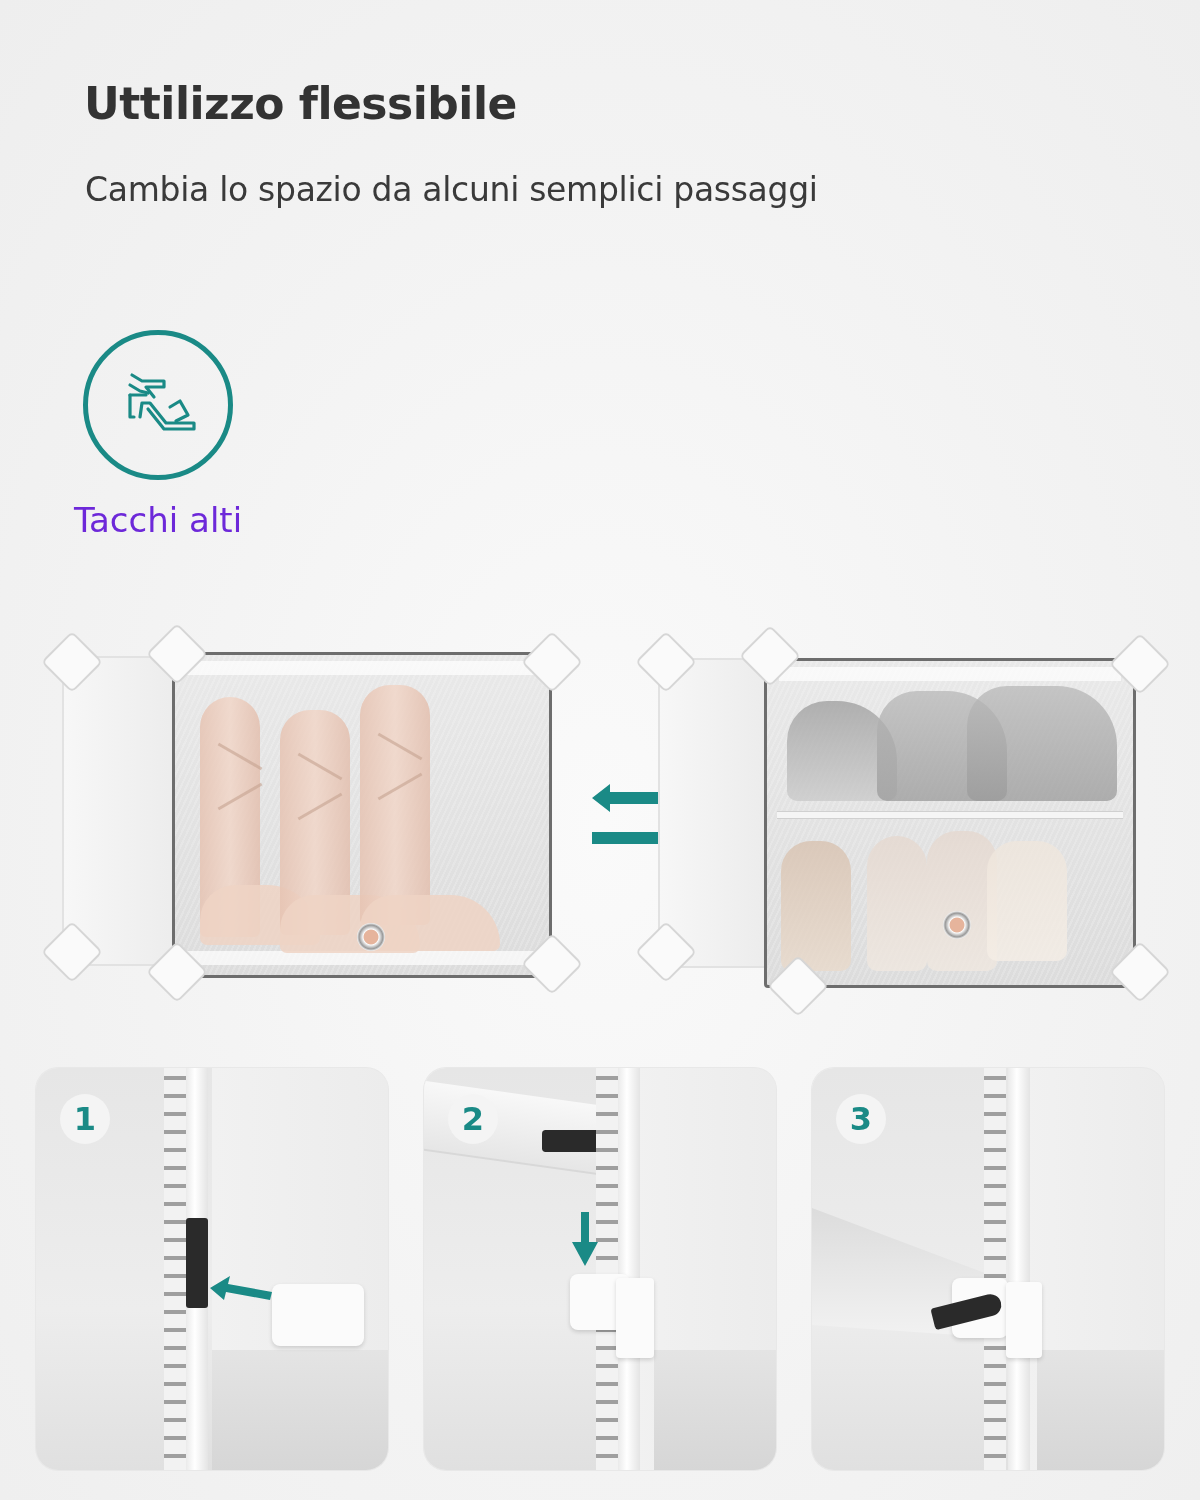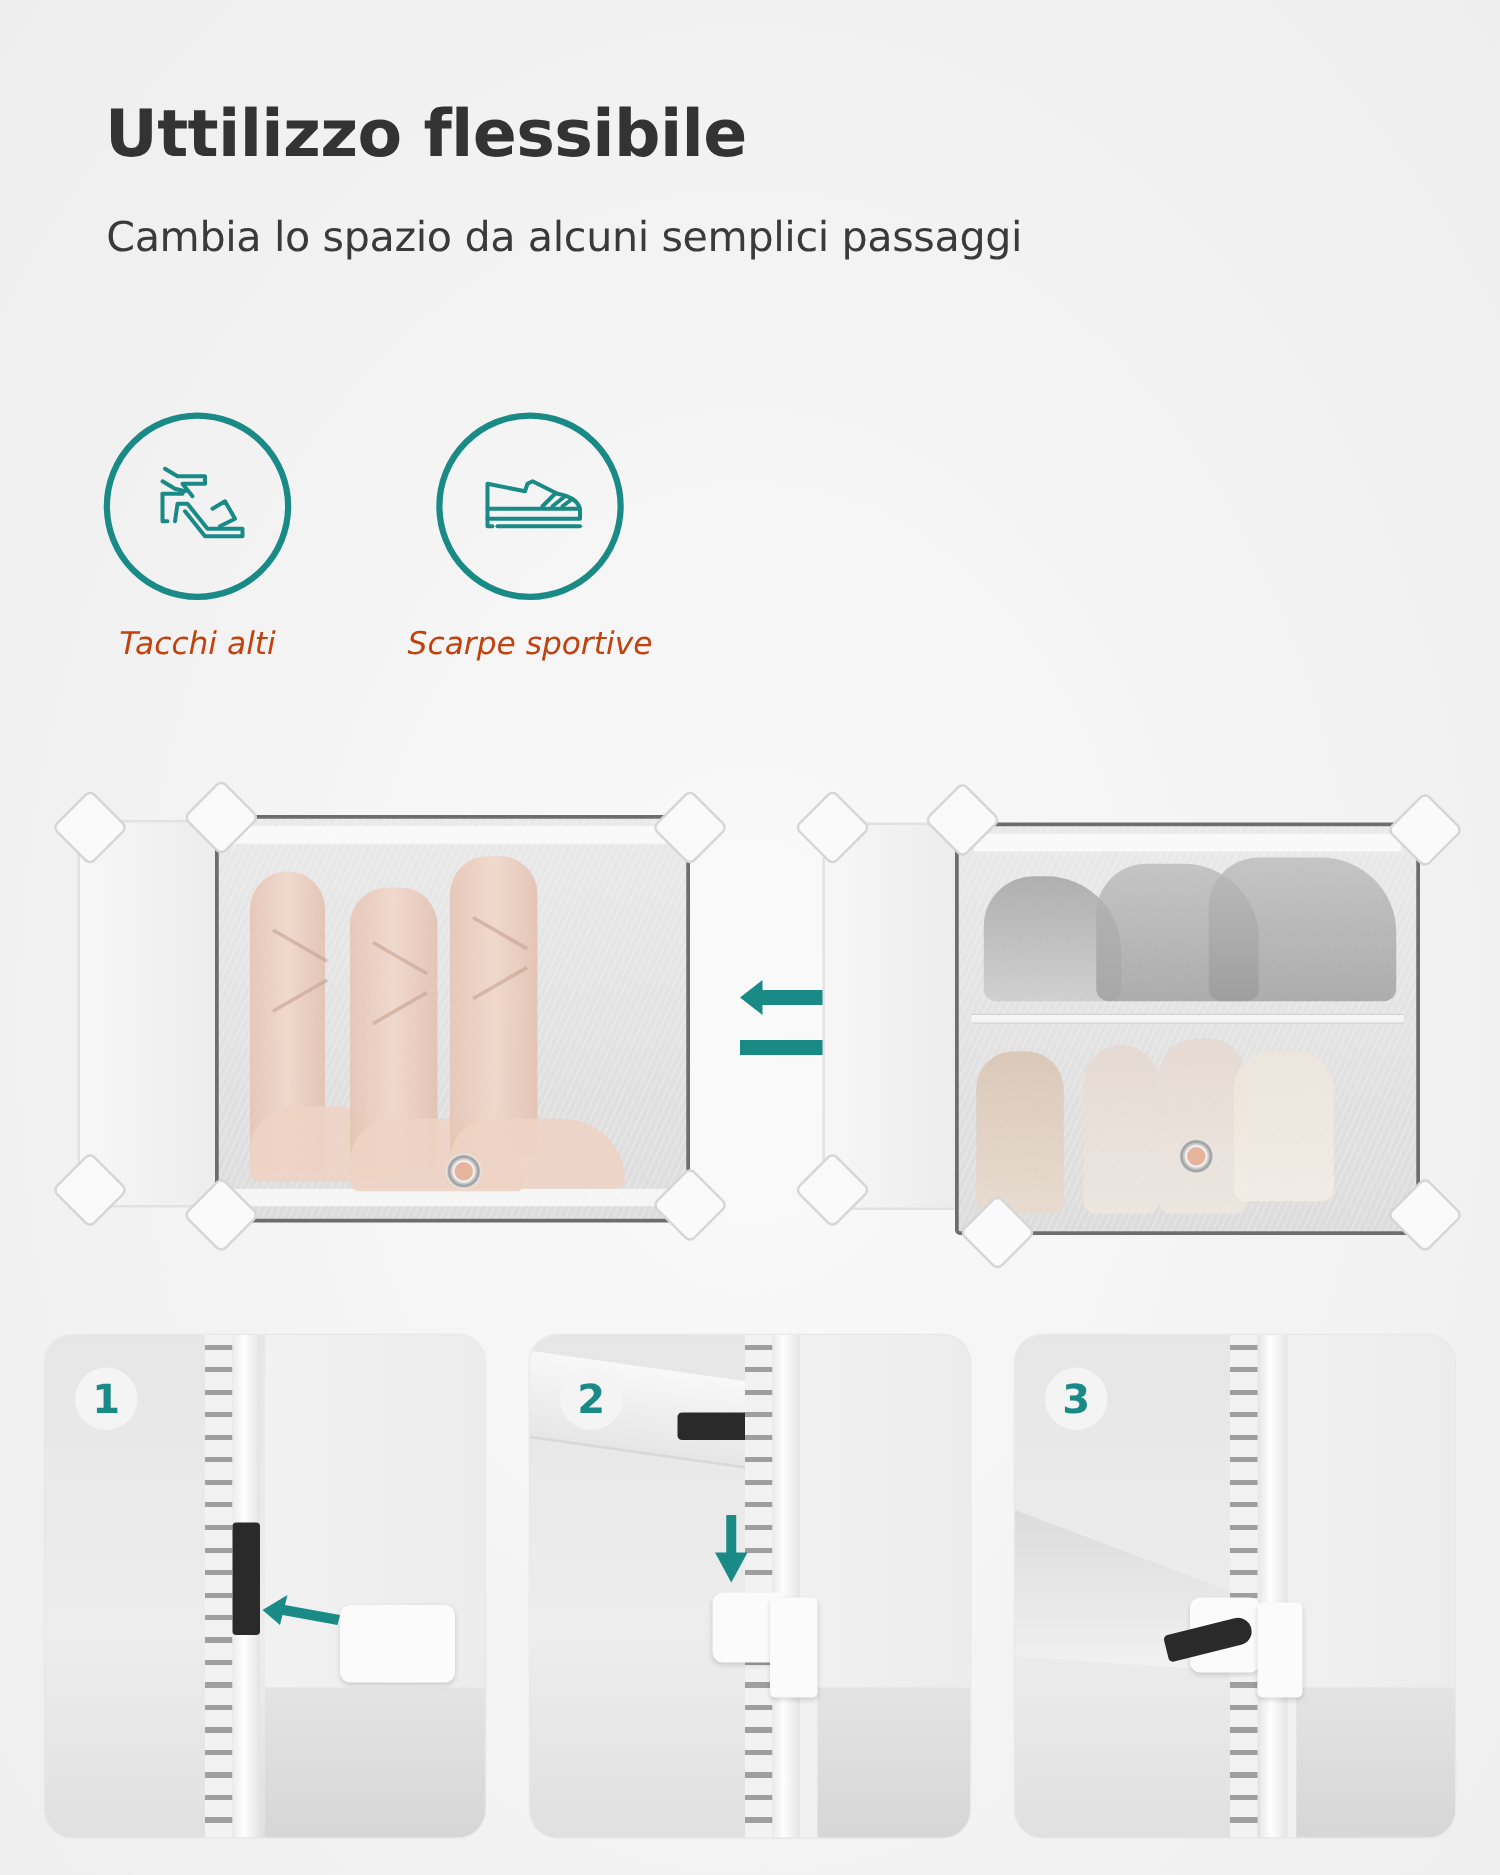--- a/index.html
+++ b/index.html
@@ -6,39 +6,39 @@
   html, body { width: 1200px; height: 1500px; }
   body {
     background: radial-gradient(ellipse at 50% 55%, #fafafa 0%, #f3f3f3 55%, #eeeeee 100%);
     font-family: "DejaVu Sans", sans-serif;
     color: #333;
     position: relative;
     overflow: hidden;
   }
   .title {
     position: absolute; left: 84px; top: 78px;
-    font-size: 52px; font-weight: bold; color: #333333;
+    font-size: 44px; font-weight: bold; color: #333333;
     letter-spacing: -0.5px;
     text-align: center;
   }
   .subtitle {
     position: absolute; left: 85px; top: 170px;
     font-size: 33px; color: #3a3a3a; font-weight: normal;
     letter-spacing: -0.3px;
   }
   .icons-row { position: absolute; top: 330px; left: 0; width: 1200px; height: 220px; }
   .icon-item { position: absolute; top: 0; width: 240px; text-align: center; }
   .icon-circle {
     width: 150px; height: 150px; border-radius: 50%;
     border: 5px solid #1a8a86; margin: 0 auto;
     display: flex; align-items: center; justify-content: center;
   }
   .icon-circle svg { width: 96px; height: 96px; }
   .icon-label {
-    margin-top: 20px; font-size: 25px; color: #c2410c; font-style: italic;
+    margin-top: 20px; font-size: 34px; color: #6d28d9;
   }
 
   .cabinet {
     position: absolute;
   }
   .cab-side {
     position: absolute; background: linear-gradient(90deg,#f7f7f7,#ececec);
     border: 2px solid #e2e2e2;
   }
   .cab-front {
@@ -119,34 +119,20 @@
       <svg viewBox="0 0 96 96" fill="none" stroke="#1a8a86" stroke-width="3.2" stroke-linejoin="round" stroke-linecap="round">
         <path d="M22 18 L32 24 L54 24 L54 30 L36 30 L44 40"></path>
         <path d="M20 28 L30 34 L38 36"></path>
         <path d="M20 38 L20 60 L24 60"></path>
         <path d="M30 60 L32 46 L40 46 L56 66 L84 66 L84 72 L54 72 L38 52"></path>
         <path d="M60 50 L70 44 L78 58 L66 64"></path>
         <path d="M20 38 L36 38"></path>
       </svg>
     </div>
     <div class="icon-label">Tacchi alti</div>
-  </div>
-  <div class="icon-item" style="left:304px">
-    <div class="icon-circle">
-      <svg viewBox="0 0 96 96" fill="none" stroke="#1a8a86" stroke-width="3.2" stroke-linejoin="round" stroke-linecap="round">
-        <path d="M14 30 L14 58 L88 58 L88 52 C88 44 80 40 70 38 L50 28 L46 30 L44 36 L14 30 Z"></path>
-        <path d="M14 50 L88 50"></path>
-        <path d="M22 64 L88 64"></path>
-        <path d="M14 58 L14 64 L18 64"></path>
-        <path d="M58 48 L68 38"></path>
-        <path d="M66 48 L76 40"></path>
-        <path d="M74 48 L82 42"></path>
-      </svg>
-    </div>
-    <div class="icon-label">Scarpe sportive</div>
   </div>
 </div>
 
 <div class="cabinet" style="left:40px; top:630px; width:540px; height:370px;">
   <div class="cab-side" style="left:22px; top:26px; width:120px; height:310px;"></div>
   <div class="cab-front" style="left:132px; top:22px; width:380px; height:326px;">
     <div class="frost-band" style="top:6px"></div>
     <div class="frost-band" style="bottom:10px"></div>
     <div class="boot" style="left:25px; top:42px; width:60px; height:240px;"></div>
     <div class="boot-toe" style="left:25px; top:230px; width:120px; height:60px;"></div>

